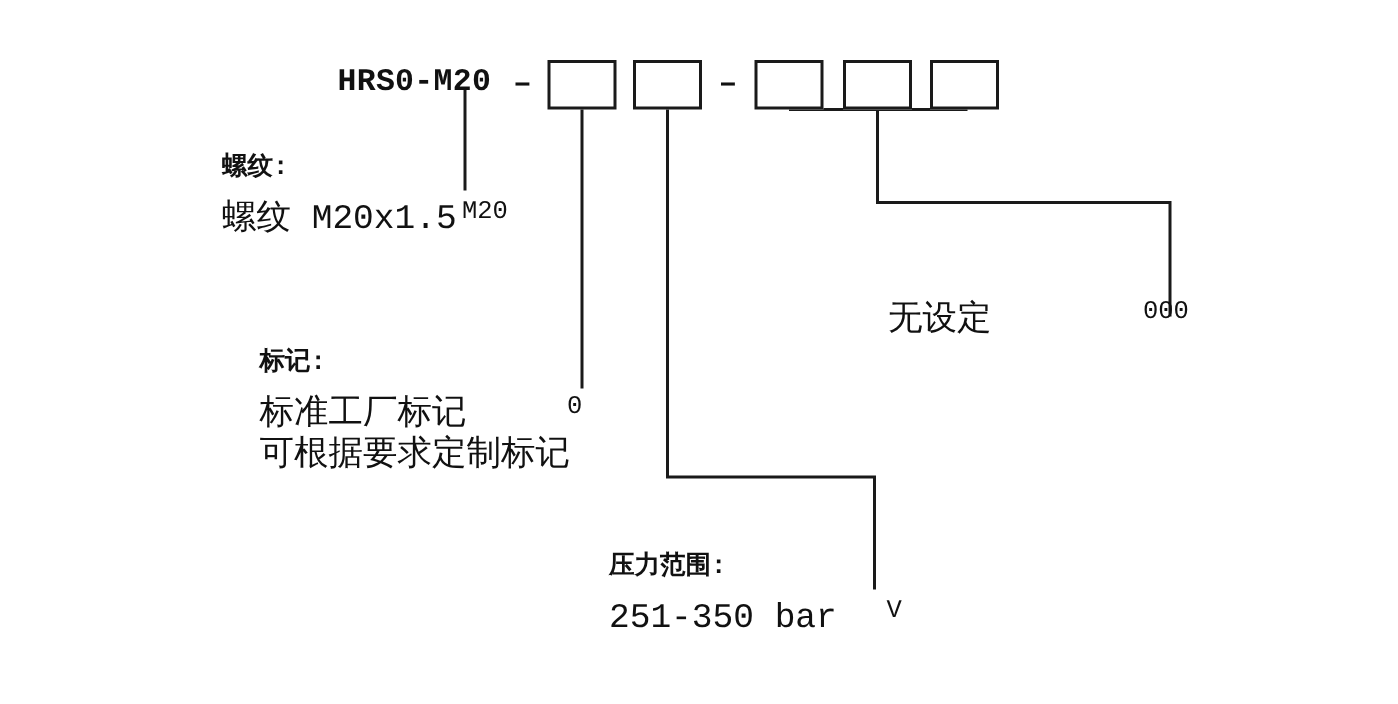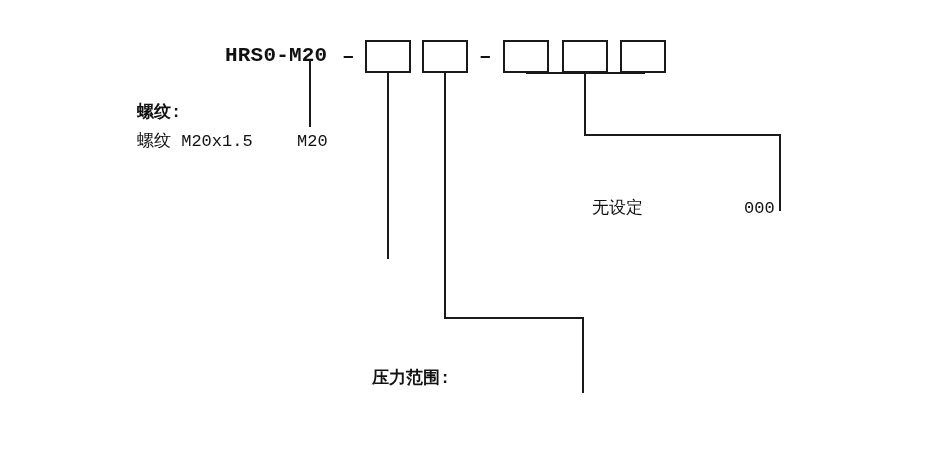--- a/index.html
+++ b/index.html
@@ -69,42 +69,42 @@
   }
   .opt-row {
     position: relative;
     height: 27px;
     white-space: nowrap;
   }
   .opt-desc {
     position: absolute;
     left: 0;
     top: 0;
-    font-size: 17px;
+    font-size: 23px;
     line-height: 1.5;
     white-space: nowrap;
   }
   .opt-code {
     position: absolute;
     top: 0;
     font-size: 17px;
     line-height: 1.5;
     white-space: nowrap;
   }
   
-  #block-thread      { left: 117px; top: 102px; }
+  #block-thread      { left: 128px; top: 102px; }
   #block-marking     { left: 153px; top: 232px; }
-  #block-pressure    { left: 352px; top: 368px; }
+  #block-pressure    { left: 386px; top: 368px; }
   #block-setting     { left: 572px; top: 196px; }
 
   
   #block-thread   .opt-code { left: 160px; }
   #block-marking  .opt-code { left: 205px; }
   #block-pressure .opt-code { left: 185px; }
-  #block-setting  .opt-code { left: 152px; }
+  #block-setting  .opt-code { left: 170px; }
 </style>
 </head>
 <body>
 
 <div id="page">
 
   <svg id="wires" viewBox="0 0 932 469">
     <g stroke="#1a1a1a" stroke-width="2" fill="none" stroke-linecap="square">
 
       <path d="M290,60 L290,126"></path>
@@ -133,23 +133,38 @@
   </div>
 
   <div class="block" id="block-thread">
     <div class="block-title">螺纹:</div>
     <div class="opt-row">
       <span class="opt-desc">螺纹 M20x1.5</span>
       <span class="opt-code">M20</span>
     </div>
   </div>
 
+  <div class="block" id="block-marking">
+    <div class="block-title">标记:</div>
+    <div class="opt-row">
+      <span class="opt-desc">标准工厂标记</span>
+      <span class="opt-code">0</span>
+    </div>
+    <div class="opt-row">
+      <span class="opt-desc">可根据要求定制标记</span>
+      <span class="opt-code"></span>
+    </div>
+  </div>
 
   <div class="block" id="block-pressure">
     <div class="block-title">压力范围:</div>
+    <div class="opt-row">
+      <span class="opt-desc">251-350 bar</span>
+      <span class="opt-code">V</span>
+    </div>
   </div>
 
   <div class="block" id="block-setting">
     <div class="opt-row">
       <span class="opt-desc">无设定</span>
       <span class="opt-code">000</span>
     </div>
   </div>
 
 </div>

